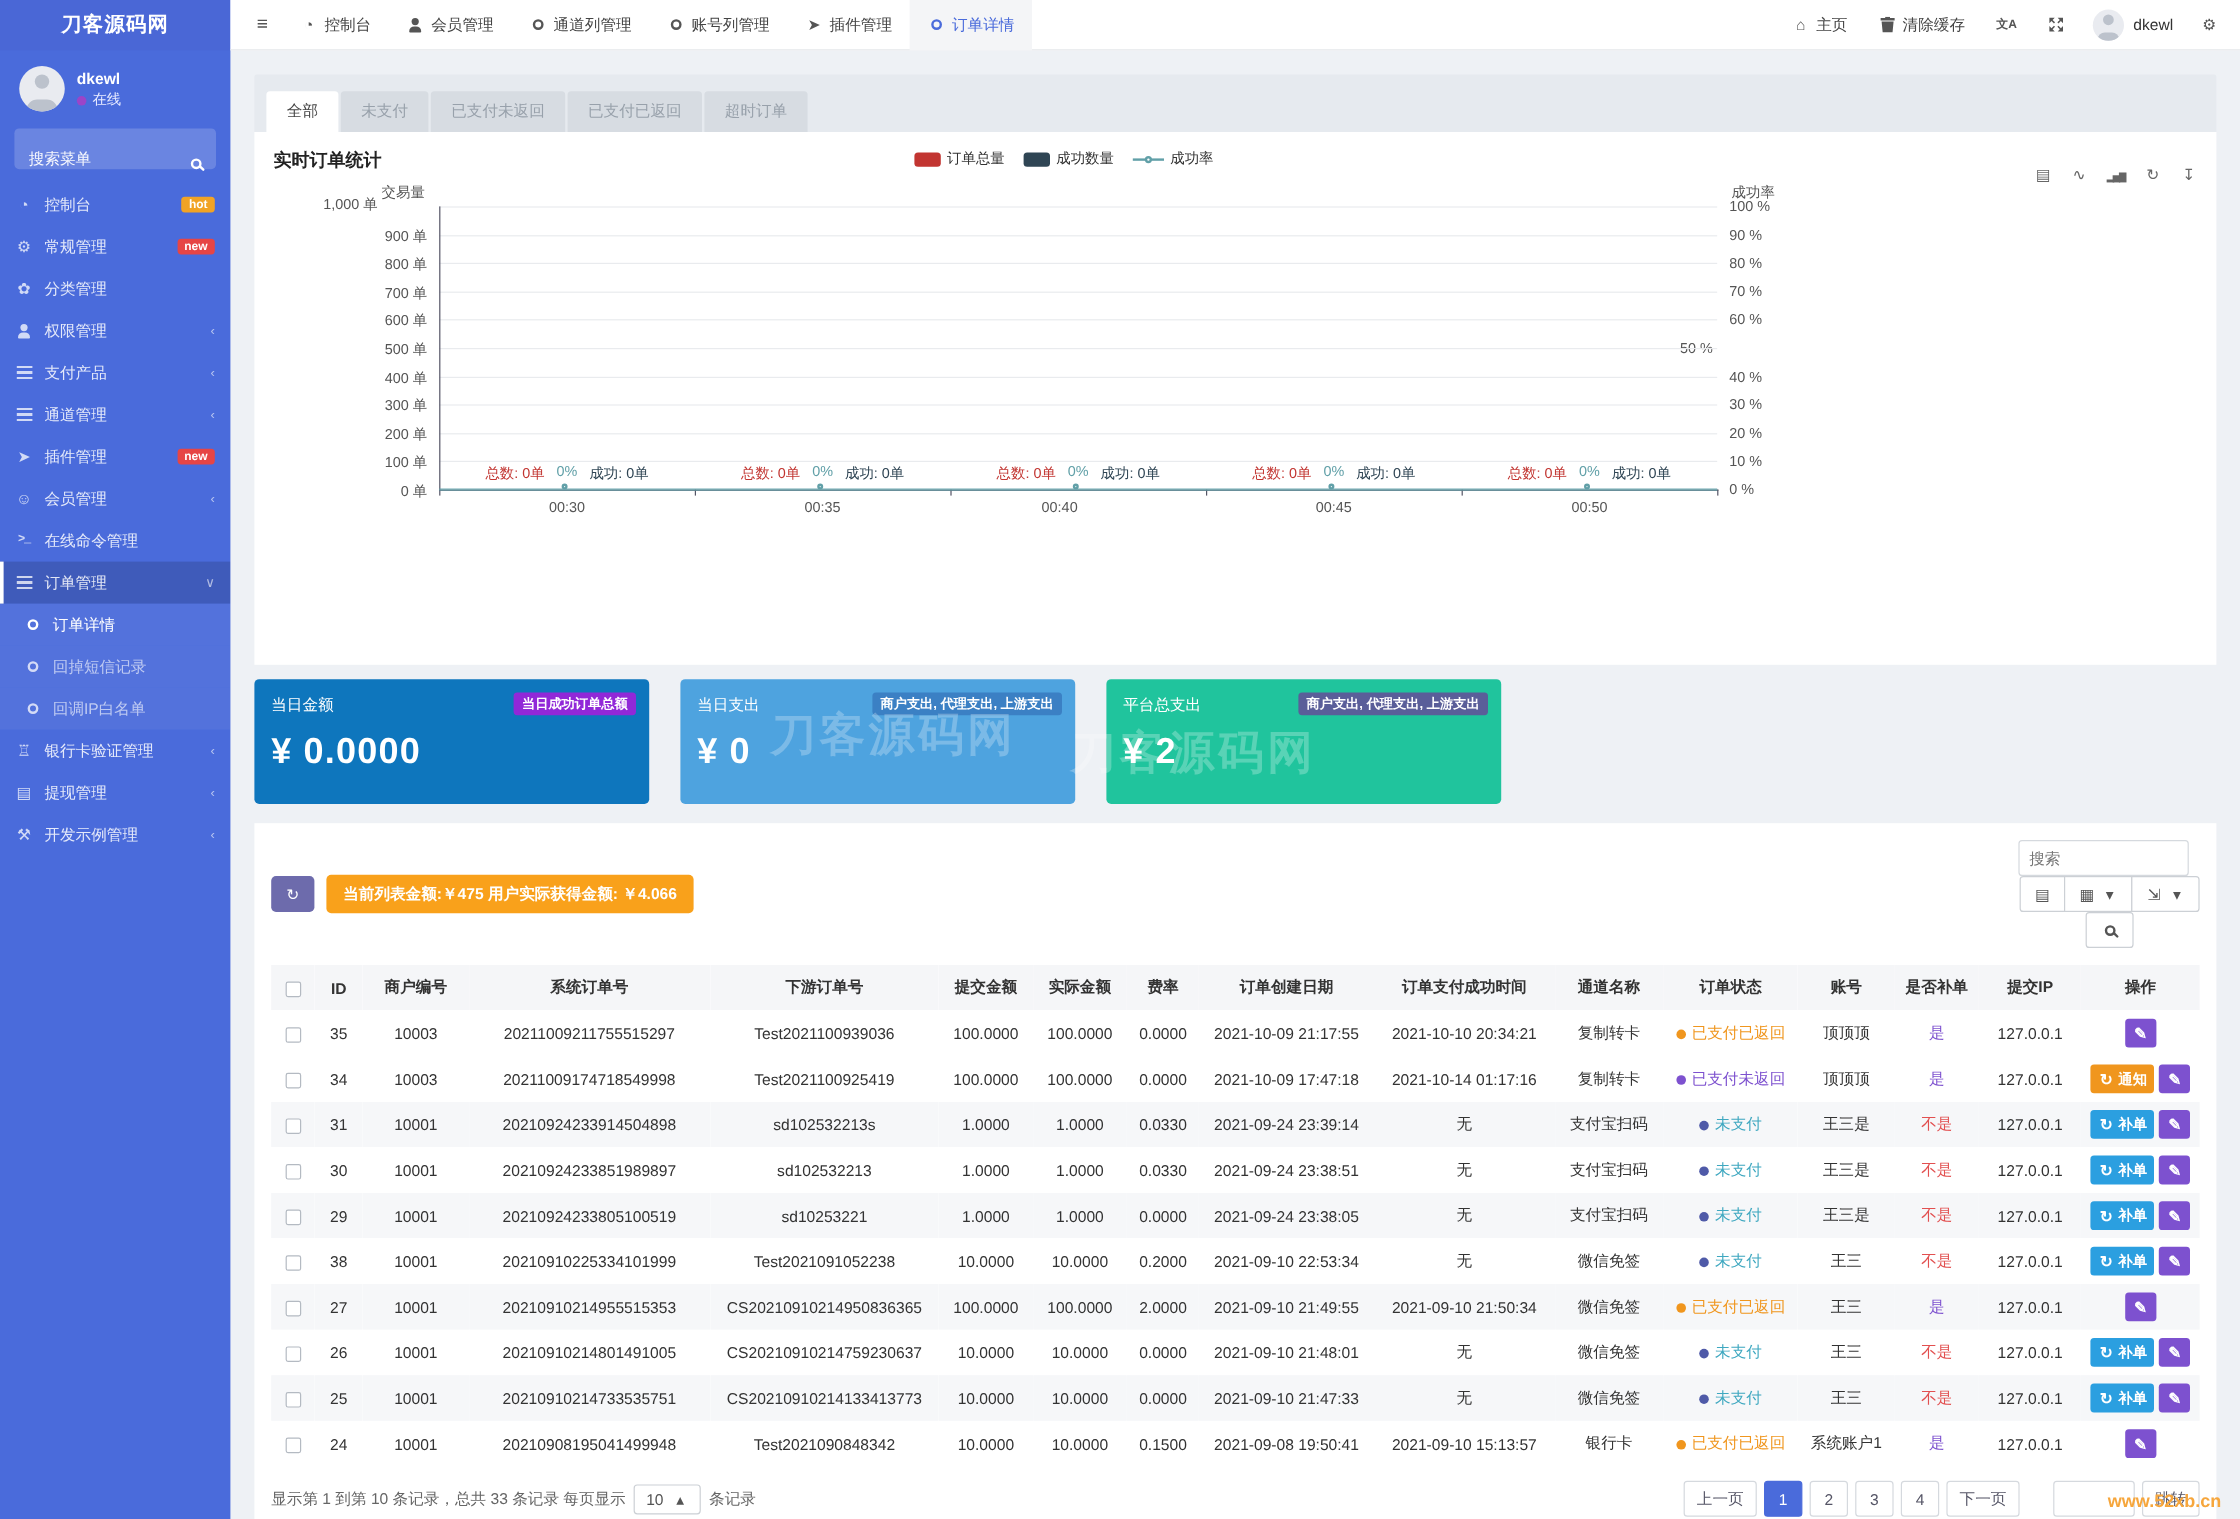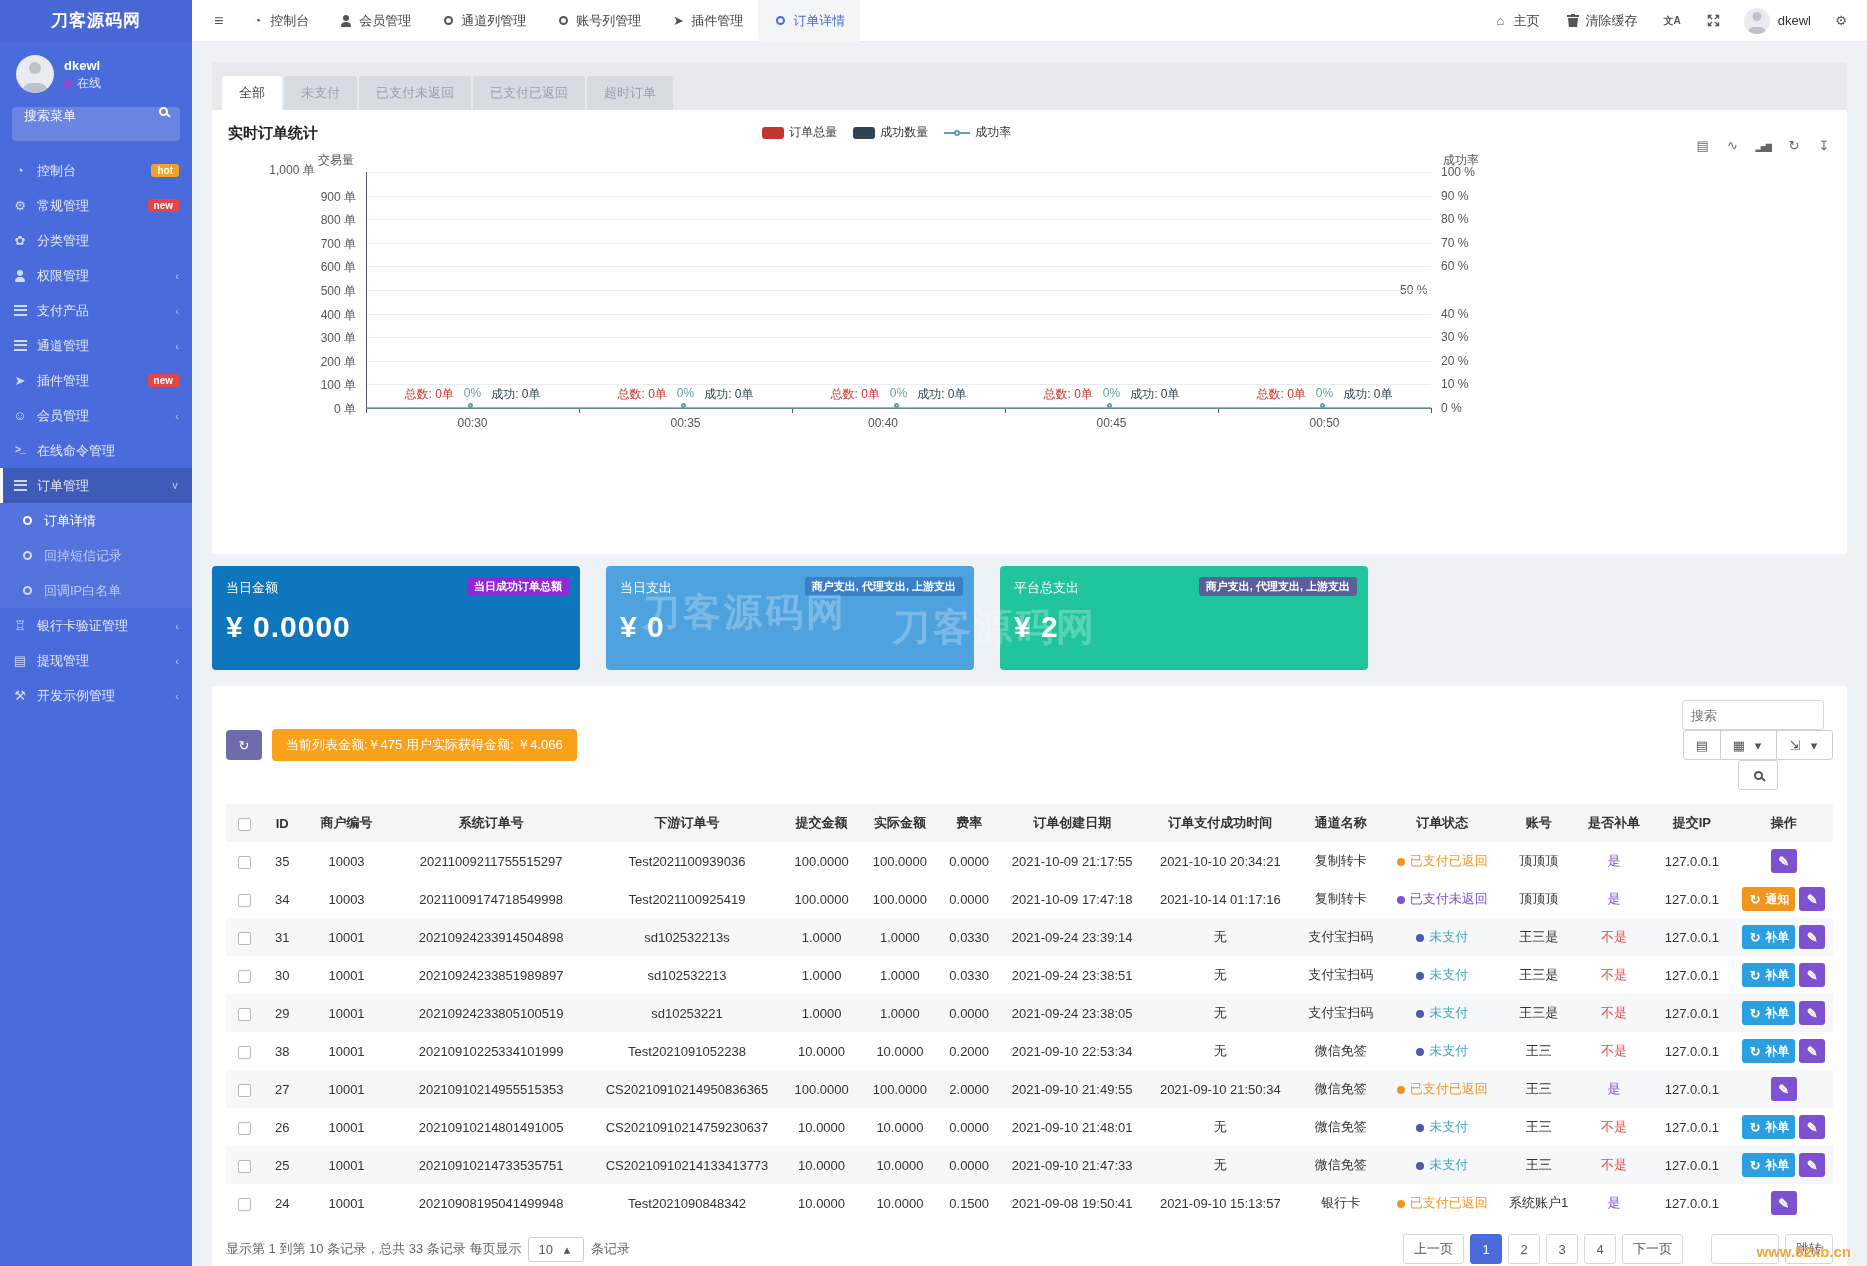--- a/index.html
+++ b/index.html
@@ -13,21 +13,21 @@
   .side-user{display:flex;align-items:center;gap:10px;padding:13px 16px 10px;}
   .avatar{width:38px;height:38px;border-radius:50%;background:#e9ebf0;position:relative;overflow:hidden;flex-shrink:0;}
   .avatar::before{content:'';position:absolute;top:7px;left:50%;transform:translateX(-50%);width:12px;height:12px;border-radius:50%;background:#bcc2cc;}
   .avatar::after{content:'';position:absolute;bottom:-8px;left:50%;transform:translateX(-50%);width:26px;height:18px;border-radius:13px;background:#bcc2cc;}
   .avatar.small{width:26px;height:26px;}
   .avatar.small::before{width:9px;height:9px;top:4px;}
   .avatar.small::after{width:18px;height:12px;bottom:-5px;}
   .side-user .name{font-weight:bold;font-size:13px;line-height:1.5;}
   .status{font-size:12px;color:#e8ebff;display:flex;align-items:center;gap:5px;}
   .status-dot{width:8px;height:8px;border-radius:50%;background:#9b45c8;}
-  .side-search{margin:4px 12px 12px;background:rgba(255,255,255,.18);border-radius:4px;height:34px;display:flex;align-items:flex-start;padding:0 10px;gap:35px;}
+  .side-search{margin:4px 12px 12px;background:rgba(255,255,255,.18);border-radius:4px;height:34px;display:flex;align-items:flex-end;padding:0 10px;gap:35px;}
   .side-search input{flex:1;background:transparent;border:none;outline:none;color:#fff;font-size:13px;min-width:0;}
   .side-search input::placeholder{color:rgba(255,255,255,.95);}
   .side-nav{flex:1;font-size:13px;overflow:hidden;}
   .nav-item{display:flex;align-items:center;height:35px;padding:0 13px;gap:10px;color:rgba(255,255,255,.85);cursor:pointer;position:relative;}
   .nav-item .ic{color:rgba(255,255,255,.75);}
   .nav-item.active-parent{background:rgba(0,0,0,.15);}
   .nav-item.active-parent::before{content:'';position:absolute;left:0;top:0;bottom:0;width:3px;background:#fff;}
   .nav-item.sub{padding-left:20px;background:rgba(255,255,255,.05);color:rgba(255,255,255,.62);}
   .nav-item.sub.active-sub{color:#fff;}
   .nav-item.sub.active-sub .ic{color:#fff;}
@@ -84,30 +84,30 @@
   .axis-line-y{position:absolute;width:1px;background:#556;}
   .axis-line-x{position:absolute;height:1px;background:#556;}
   .axis-tick{position:absolute;width:1px;height:5px;background:#556;}
   .zero-line{position:absolute;height:2px;}
   .marker{position:absolute;width:5px;height:5px;border:2px solid #61a0a8;background:#fff;border-radius:50%;}
   .pt-labels{position:absolute;display:flex;gap:10px;justify-content:center;white-space:nowrap;font-size:12px;}
   .axis-name{position:absolute;color:#555;}
 
   
   .stats{display:flex;gap:26px;margin:12px 0 16px;}
-  .stat{width:368px;height:104px;border-radius:4px;color:#fff;padding:13px 14px;position:relative;flex-shrink:0;}
+  .stat{width:329px;height:104px;border-radius:4px;color:#fff;padding:13px 14px;position:relative;flex-shrink:0;}
   .stat-label{font-size:13px;}
   .stat-badge{position:absolute;right:11px;top:11px;font-size:11px;font-weight:bold;padding:2px 7px;border-radius:3px;white-space:nowrap;}
   .stat-value{margin-top:13px;font-size:30px;font-weight:bold;letter-spacing:1px;}
 
   
   .table-card{padding:14px;}
   .tbar{display:flex;align-items:center;margin-bottom:14px;}
   .btn-refresh{width:36px;height:30px;background:#6d6bac;color:#fff;border:none;border-radius:4px;font-size:14px;cursor:pointer;display:flex;align-items:center;justify-content:center;}
-  .banner{margin-left:10px;background:#f9a11b;color:#fff;font-size:13px;font-weight:normal;padding:7px 14px;border-radius:4px;}
+  .banner{margin-left:10px;background:#f9a11b;color:#fff;font-size:13px;font-weight:bold;padding:7px 14px;border-radius:4px;}
   .tbar-right{margin-left:auto;display:flex;align-items:center;flex-direction:column;}
   .tb-search{width:142px;height:30px;border:1px solid #d5d9de;border-radius:3px;padding:0 8px;font-size:13px;outline:none;color:#333;background:#fff;}
   .btn-group{display:flex;margin-left:10px;}
   .gbtn{height:30px;padding:0 11px;background:#fff;border:1px solid #ccd0d5;color:#555;display:flex;align-items:center;gap:5px;cursor:pointer;margin-left:-1px;font-size:12px;}
   .gbtn:first-child{border-radius:3px 0 0 3px;margin-left:0;}
   .gbtn:last-child{border-radius:0 3px 3px 0;}
   .sbtn{height:30px;width:40px;background:#fff;border:1px solid #ccd0d5;border-radius:3px;color:#555;display:flex;align-items:center;justify-content:center;cursor:pointer;margin-left:10px;}
   table{width:100%;border-collapse:collapse;table-layout:fixed;font-size:13px;color:#333;}
   thead th{background:#f5f6f8;font-weight:bold;padding:10px 3px;text-align:center;white-space:nowrap;overflow:hidden;}
   tbody td{padding:0 3px;height:38px;text-align:center;white-space:nowrap;overflow:hidden;}

